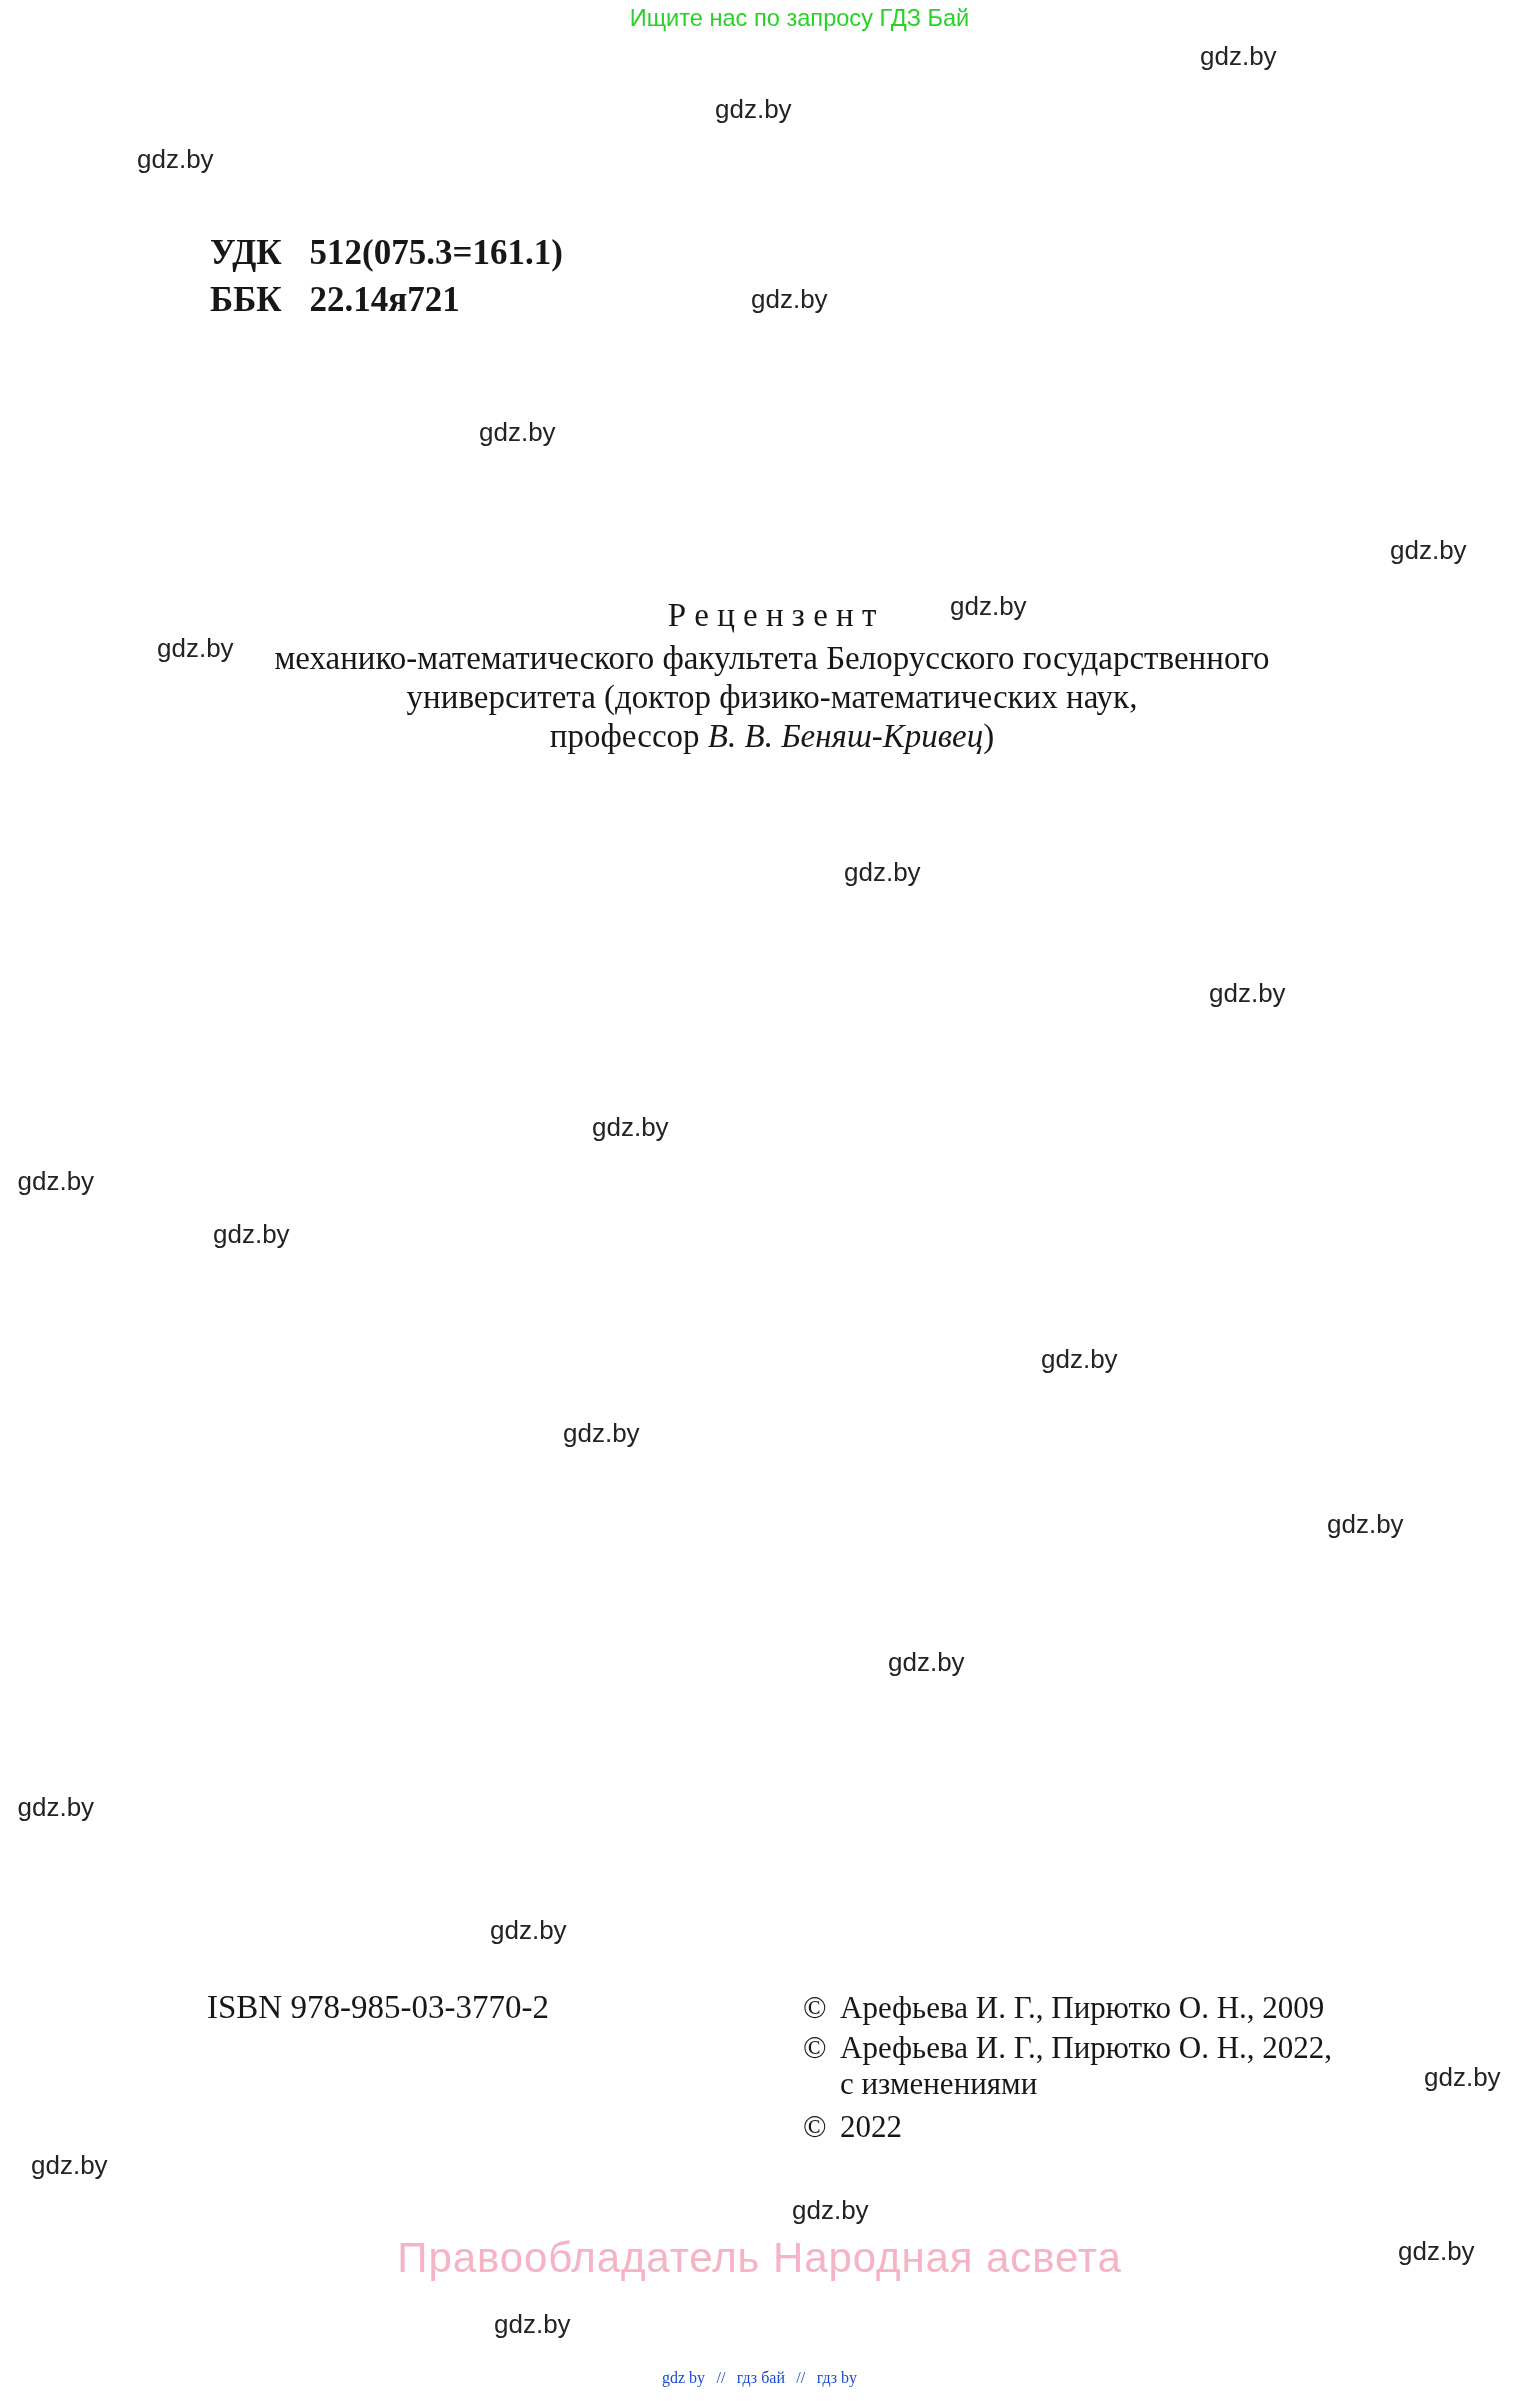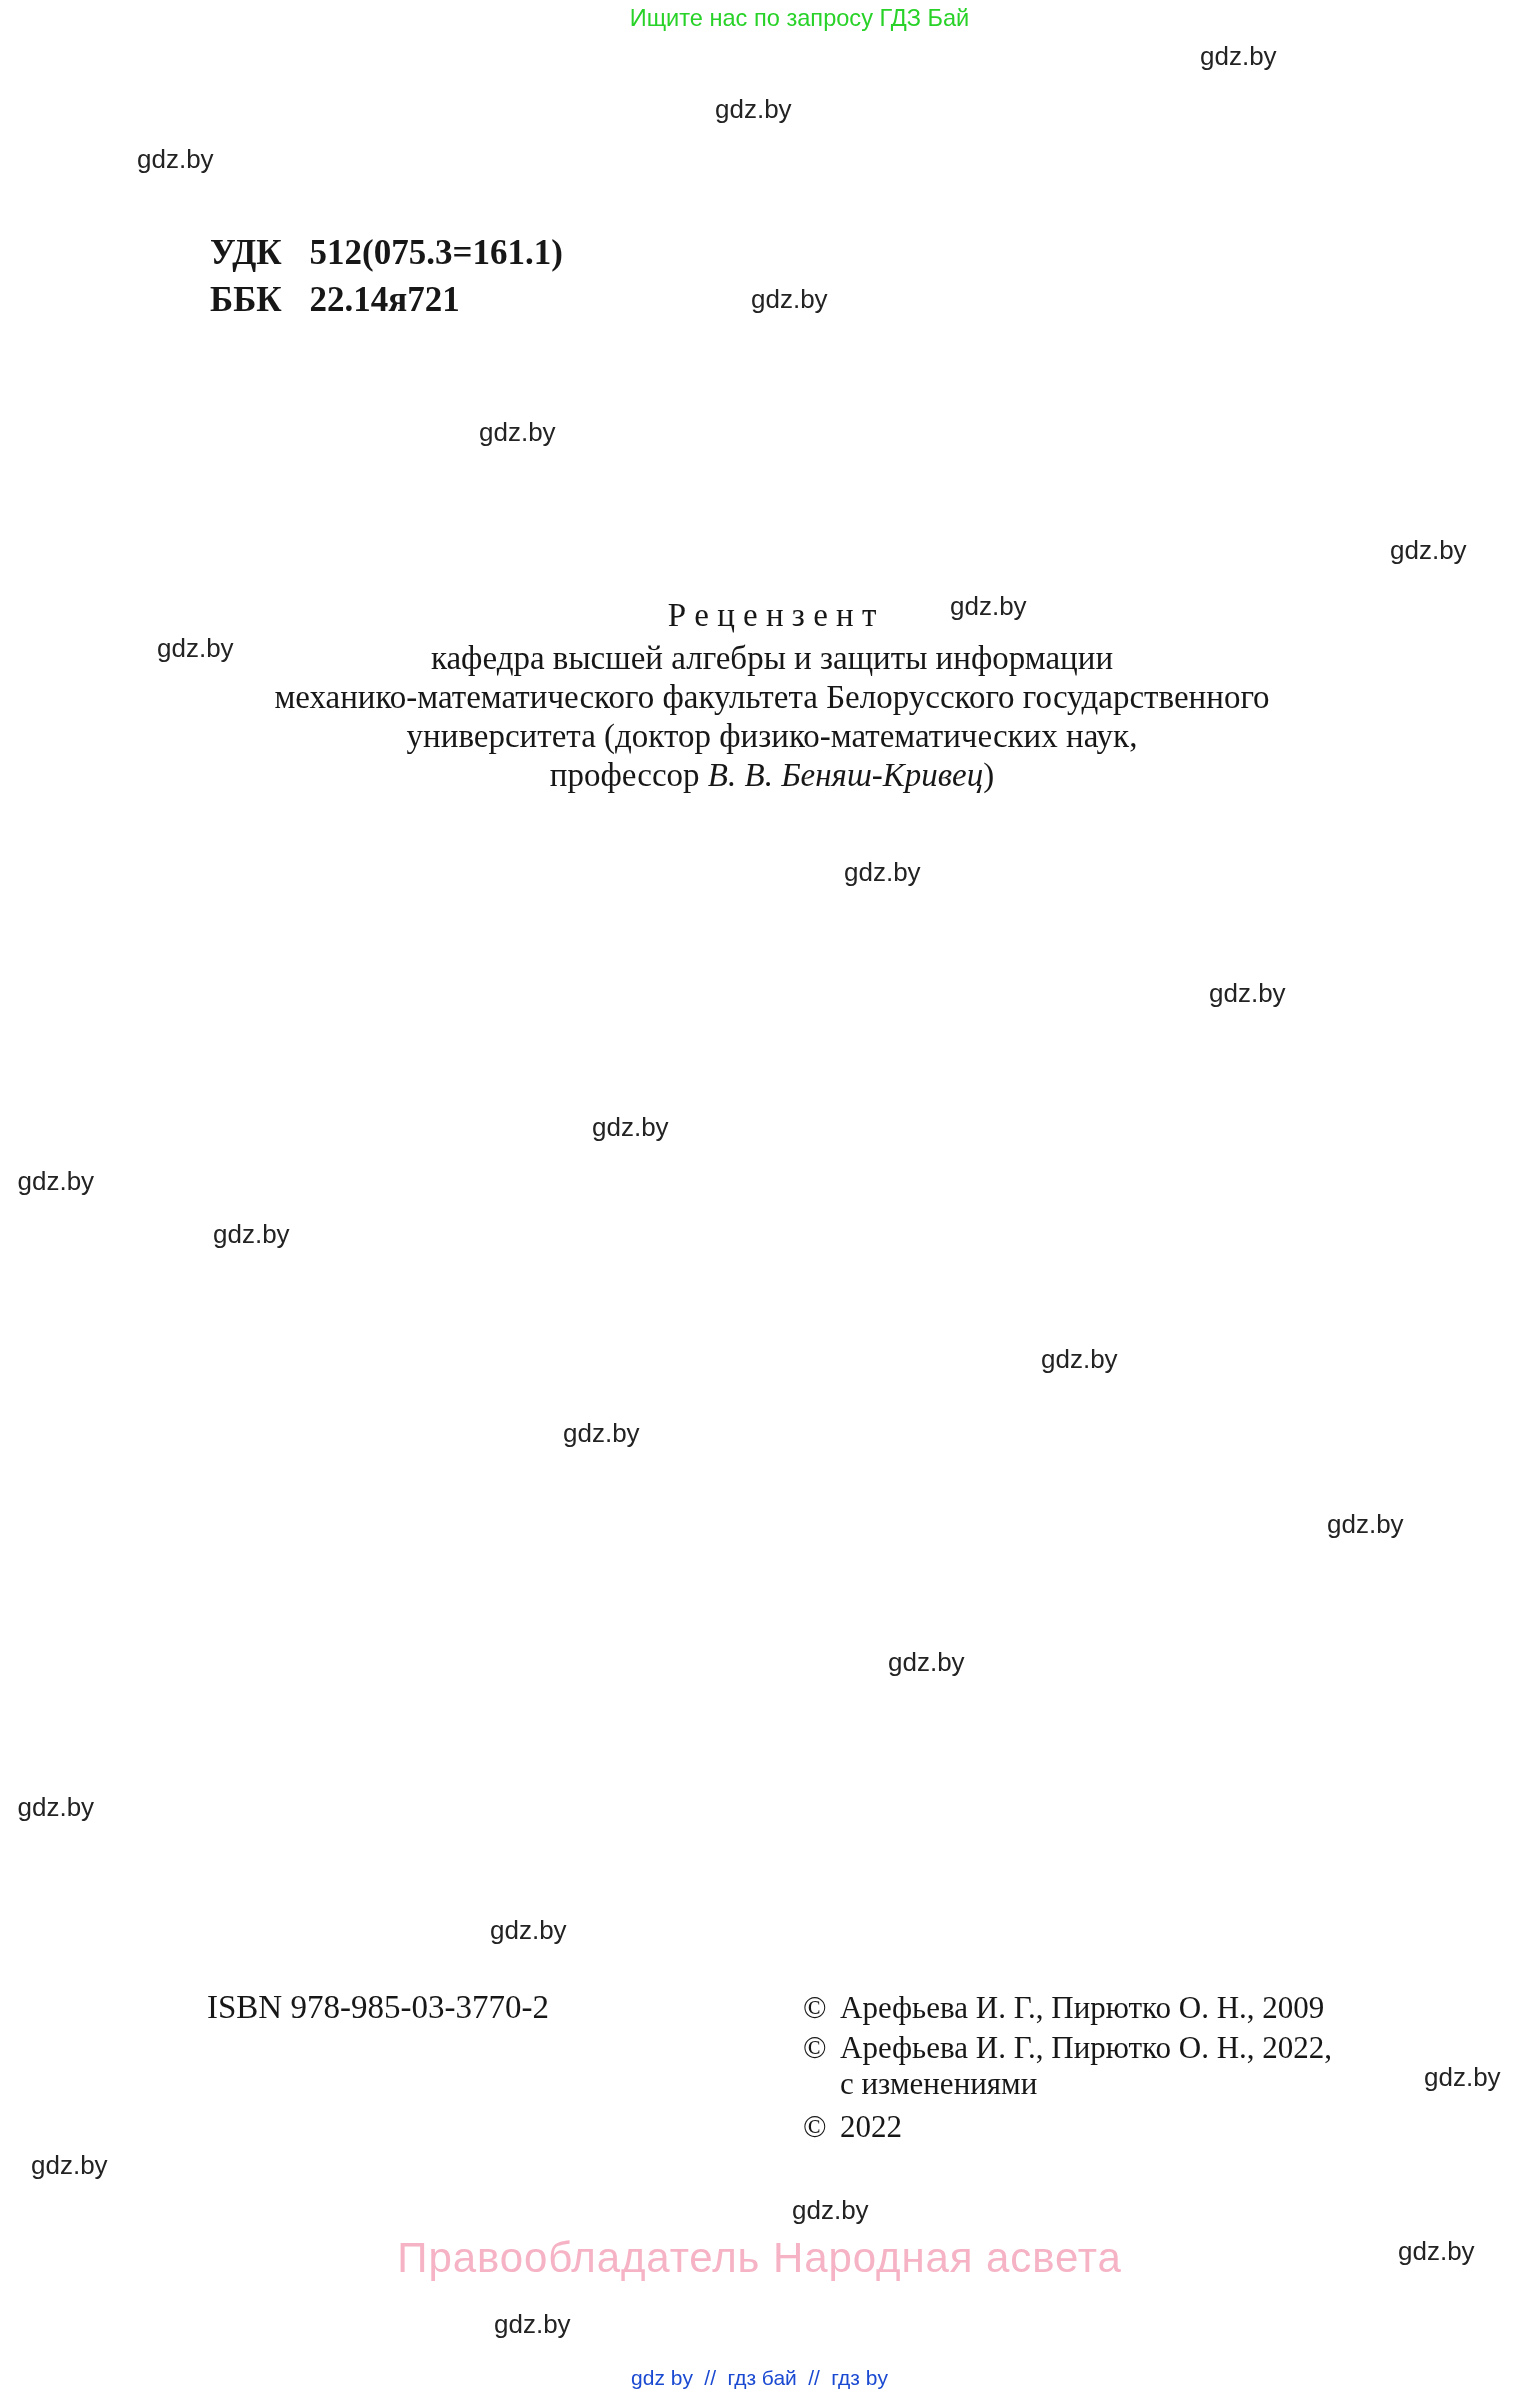--- a/index.html
+++ b/index.html
@@ -28,21 +28,21 @@
   .c-entry{display:flex;}
   .c-entry.gap1{margin-top:3.5px;}
   .c-entry.gap2{margin-top:7px;}
   .c-sym{flex:0 0 37px;width:37px;}
   .c-text{flex:1;}
 
   .owner{position:absolute;top:2233px;left:0;width:100%;text-align:center;
          font-family:"Liberation Sans",sans-serif;font-size:42px;line-height:49px;letter-spacing:0.9px;}
 
   .footer-links{position:absolute;top:2365px;left:0;width:100%;text-align:center;
-                font-family:Liberation Sans, sans-serif;font-size:21px;line-height:26px;}
+                font-family:Liberation Serif, serif;font-size:16px;line-height:26px;}
   .footer-links a{text-decoration:none;color:inherit;cursor:pointer;}
   .footer-links .sep{margin:0 11.4px;}
 </style>
 </head>
 <body>
 
 <div class="page">
 
   <div class="promo" style="color: rgb(40, 210, 40); margin-left: 40px;">Ищите нас по запросу ГДЗ Бай</div>
 
@@ -79,21 +79,20 @@
       <span class="cls-value">512(075.3=161.1)</span>
     </div>
     <div class="cls-row">
       <span class="cls-label">ББК</span>
       <span class="cls-value">22.14я721</span>
     </div>
   </div>
 
   <div class="reviewer">
     <div class="reviewer-heading">Р е ц е н з е н т</div>
-    <div class="reviewer-line">кафедра высшей алгебры и защиты информации</div>
     <div class="reviewer-line">механико-математического факультета Белорусского государственного</div>
     <div class="reviewer-line">университета (доктор физико-математических наук,</div>
     <div class="reviewer-line"><span>профессор </span><span class="italic">В. В. Беняш-Кривец</span><span>)</span></div>
   </div>
 
   <div class="isbn">ISBN 978-985-03-3770-2</div>
 
   <div class="copyright">
     <div class="c-entry">
       <span class="c-sym">©</span>

